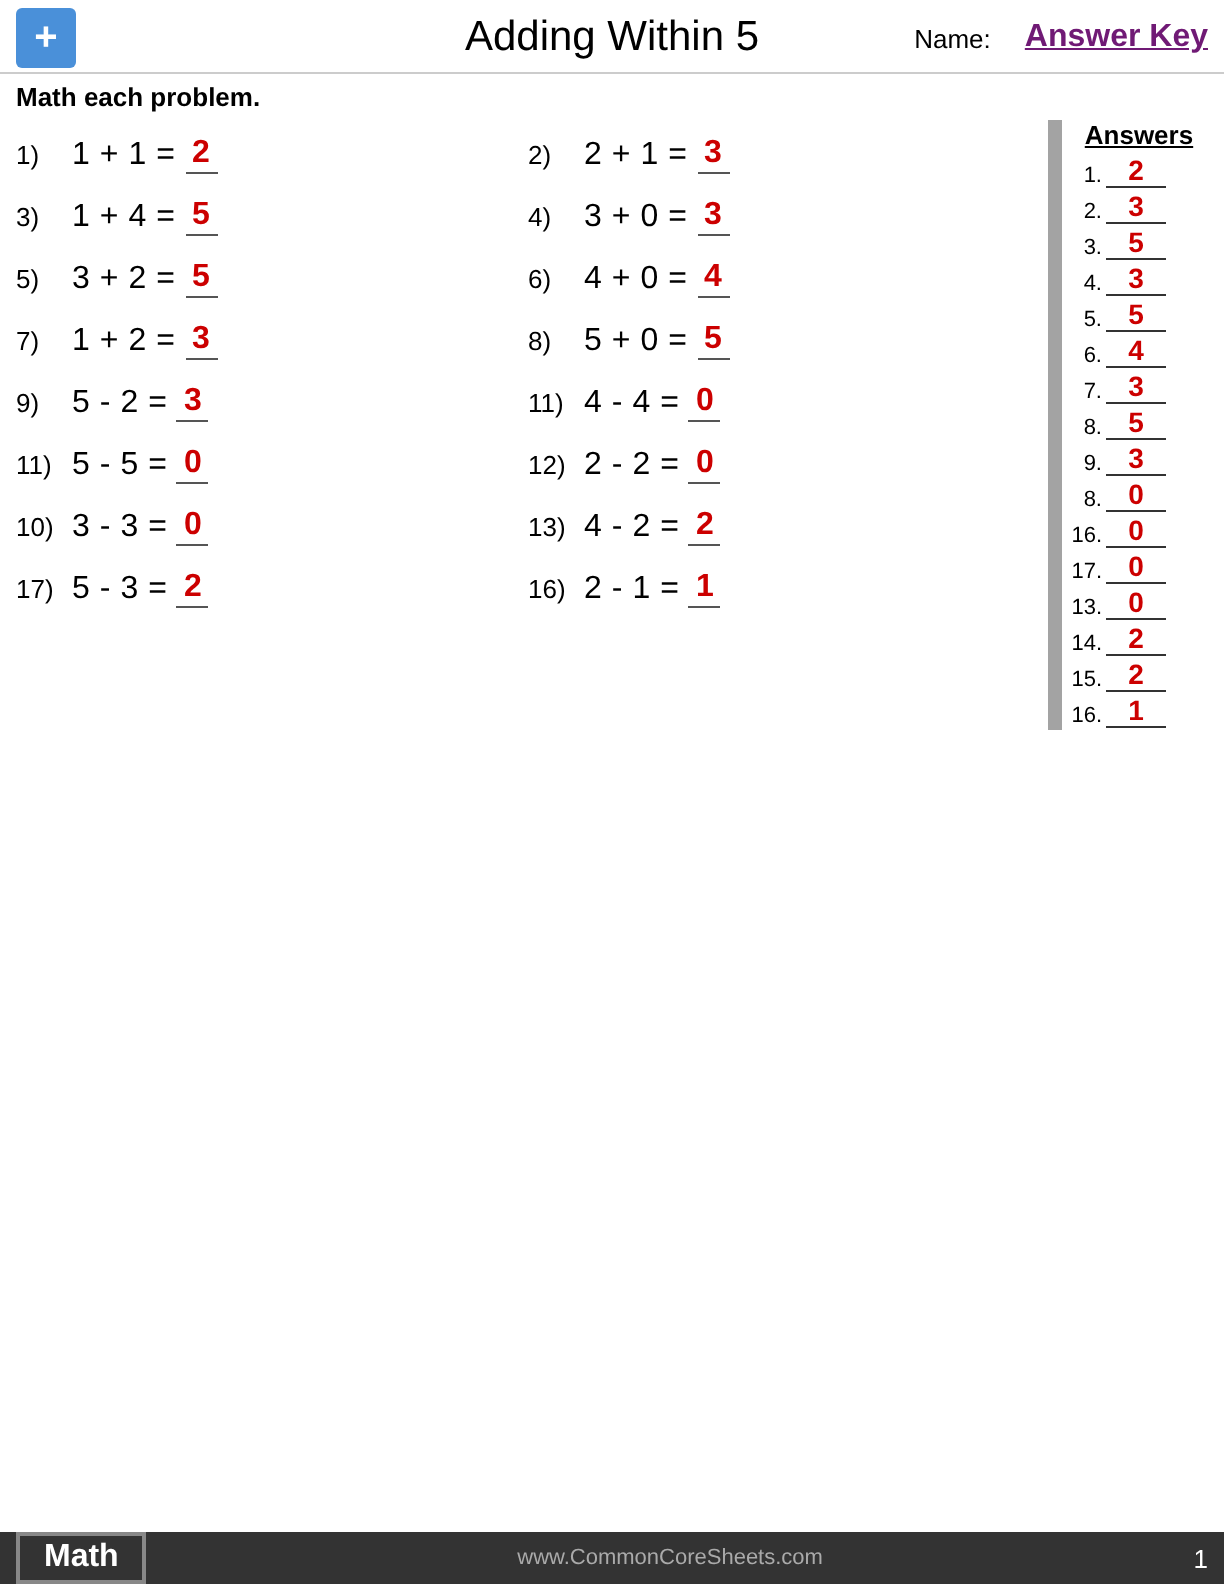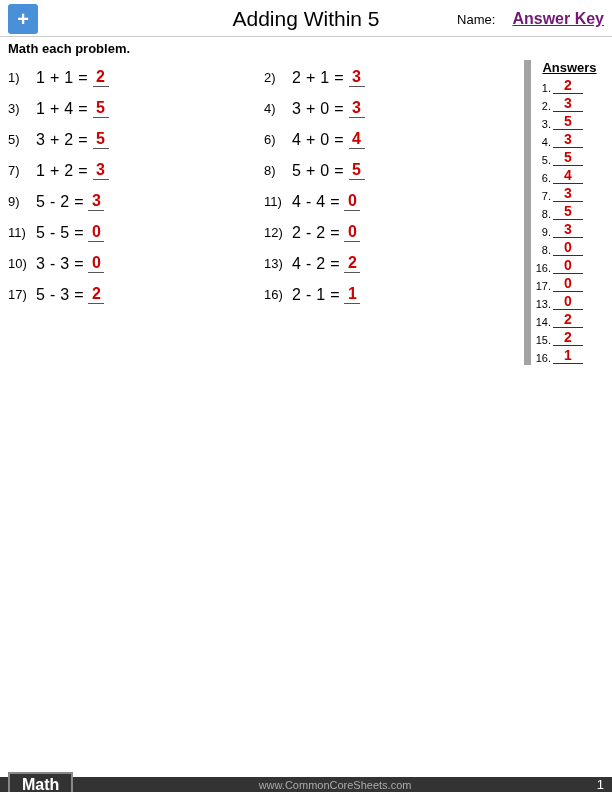--- a/index.html
+++ b/index.html
@@ -114,21 +114,21 @@
       min-width: 30px;
       text-align: center;
     }
 
     
     #footer {
       position: absolute;
       bottom: 0;
       left: 0;
       right: 0;
-      height: 15px;
+      height: 26px;
       background: #333;
       display: flex;
       align-items: center;
       justify-content: space-between;
       padding: 0 8px;
     }
 
     #footer-math {
       color: white;
       font-size: 16px;

